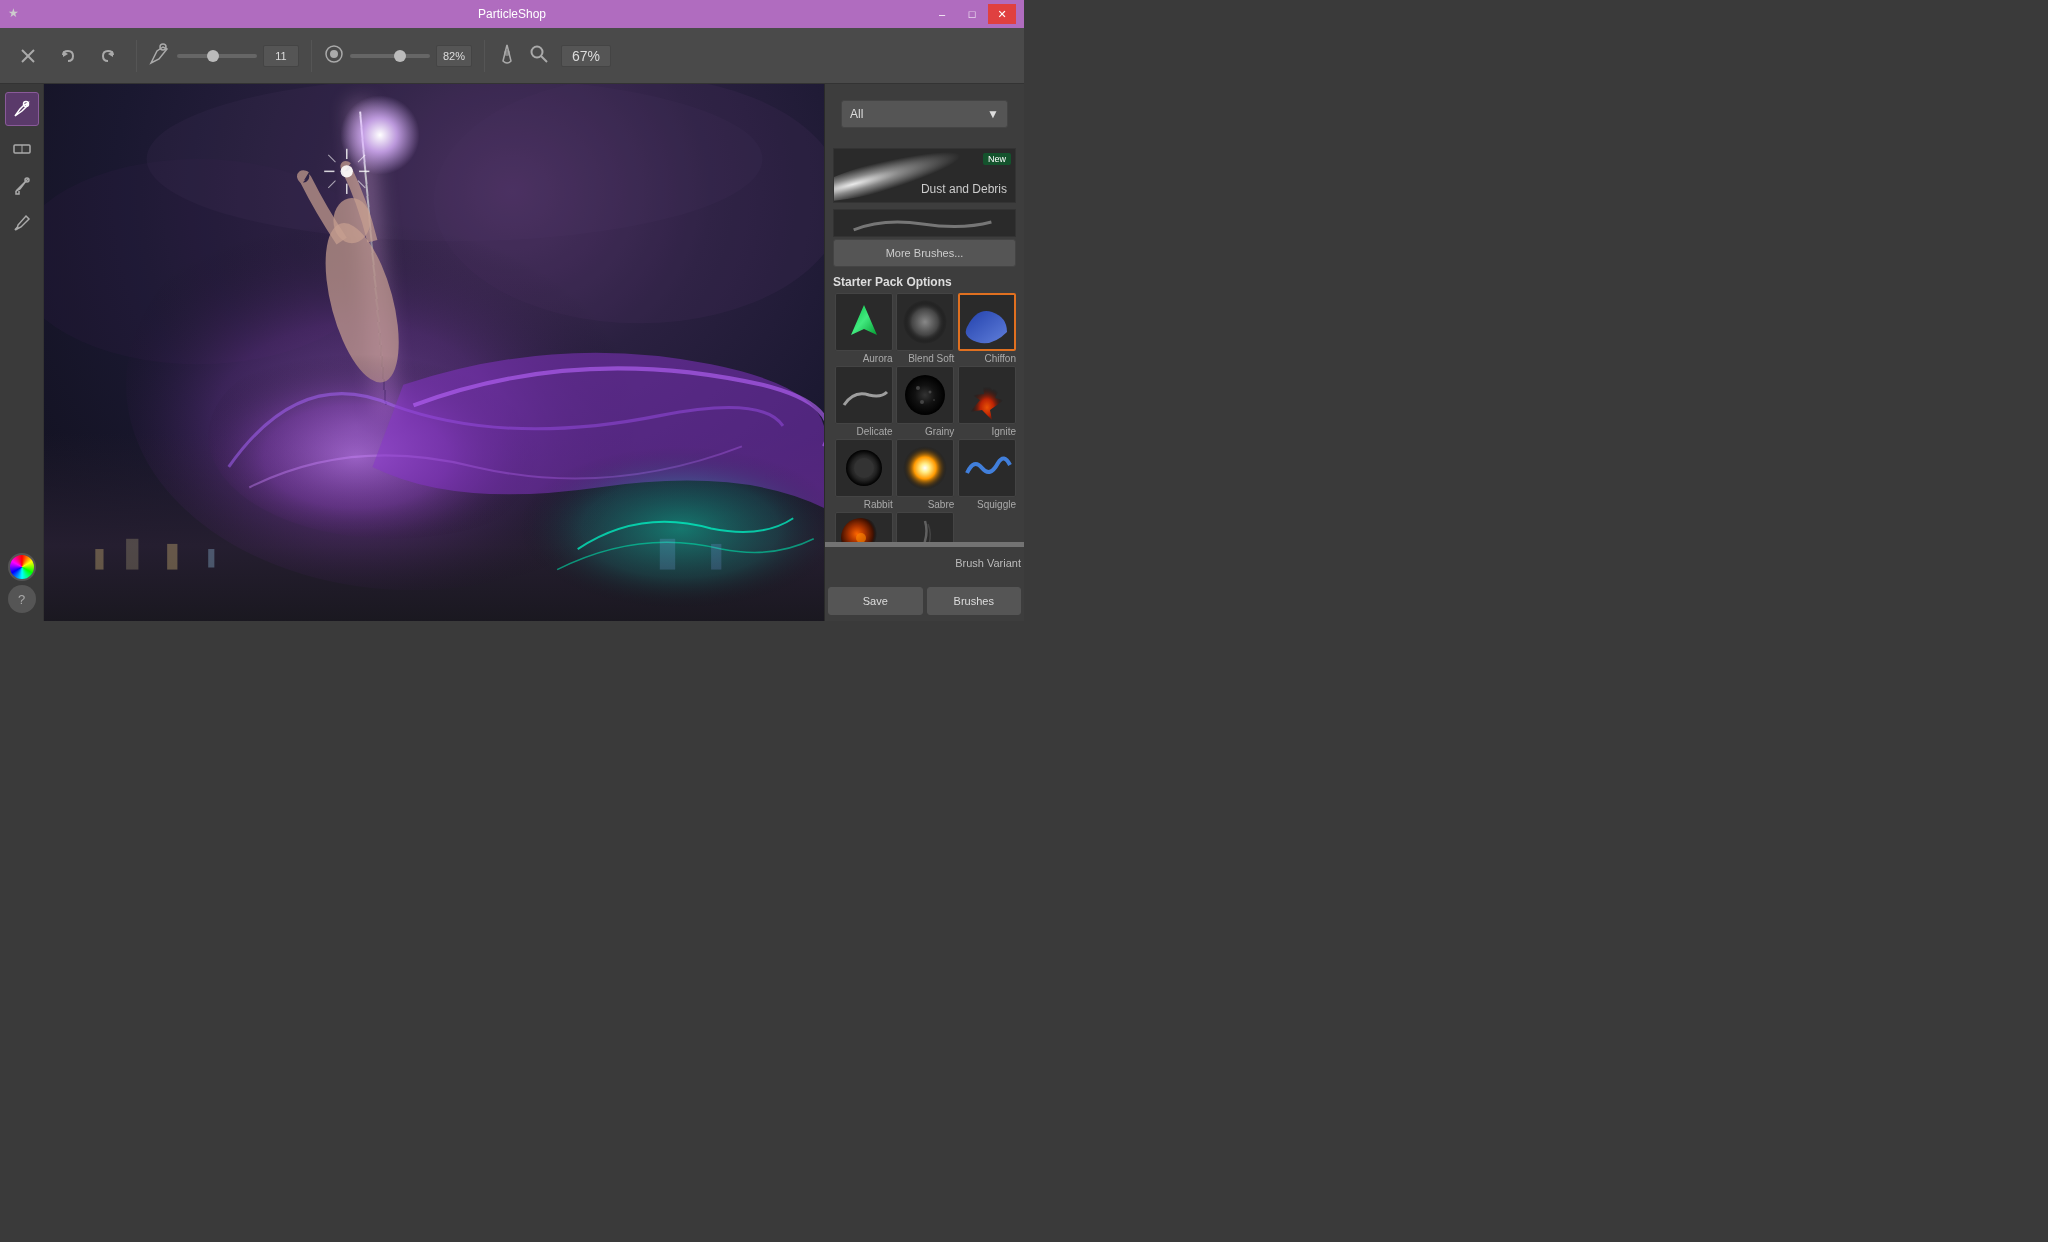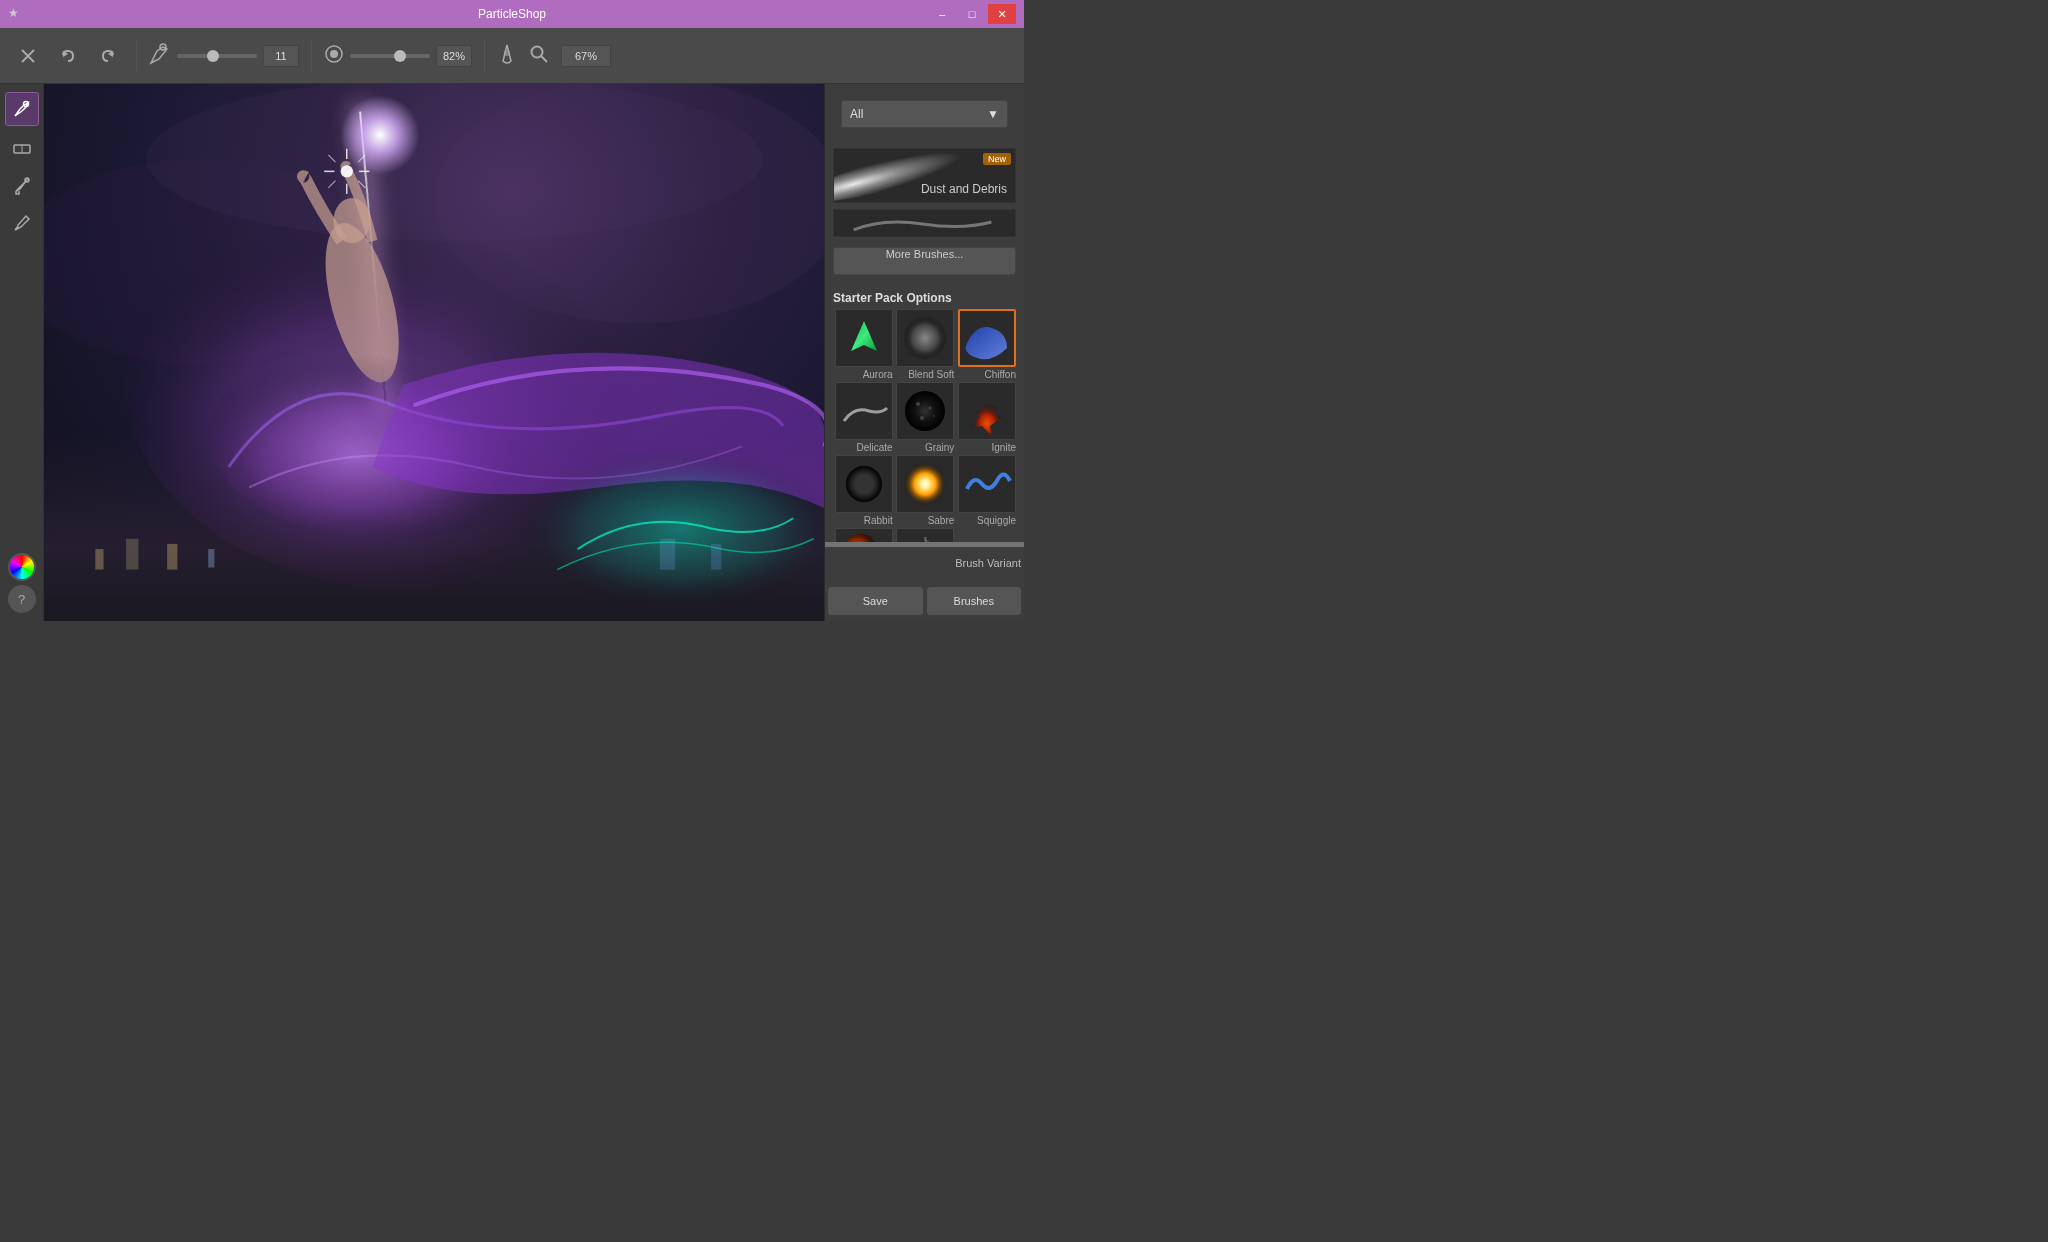--- a/index.html
+++ b/index.html
@@ -131,21 +131,21 @@
       font-size: 16px;
       cursor: pointer;
     }
     .zoom-value {
       background: #555;
       border: 1px solid #444;
       color: #ddd;
       width: 50px;
       height: 22px;
       text-align: center;
-      font-size: 11px;
+      font-size: 14px;
       border-radius: 2px;
       display: flex;
       align-items: center;
       justify-content: center;
     }
 
     
     .main-area {
       display: flex;
       height: calc(621px - 28px - 56px);
@@ -296,45 +296,46 @@
       width: 80px;
       height: 30px;
       background: radial-gradient(ellipse at 30% 50%, rgba(255,255,255,0.9) 0%, rgba(200,200,200,0.6) 30%, transparent 70%);
       border-radius: 50%;
       transform: rotate(-15deg) scaleX(2);
     }
     .new-badge {
       position: absolute;
       top: 4px;
       right: 4px;
-      background: #a16207;
+      background: #14532d;
       color: #fff;
       font-size: 9px;
       padding: 1px 5px;
       border-radius: 2px;
     }
     .brush-name-overlay {
       position: absolute;
       right: 8px;
       bottom: 6px;
       color: #ccc;
       font-size: 12px;
     }
 
     
     .more-brushes-btn {
-      margin: 8px 8px;
+      margin: 0 8px;
       height: 28px;
       background: #555;
       border: 1px solid #444;
       border-radius: 3px;
       color: #ccc;
       font-size: 11px;
       cursor: pointer;
       display: flex;
+      align-items: center;
       justify-content: center;
     }
 
     
     .starter-pack-title {
       padding: 8px 8px 4px;
       color: #ddd;
       font-size: 12px;
       font-weight: 600;
     }

